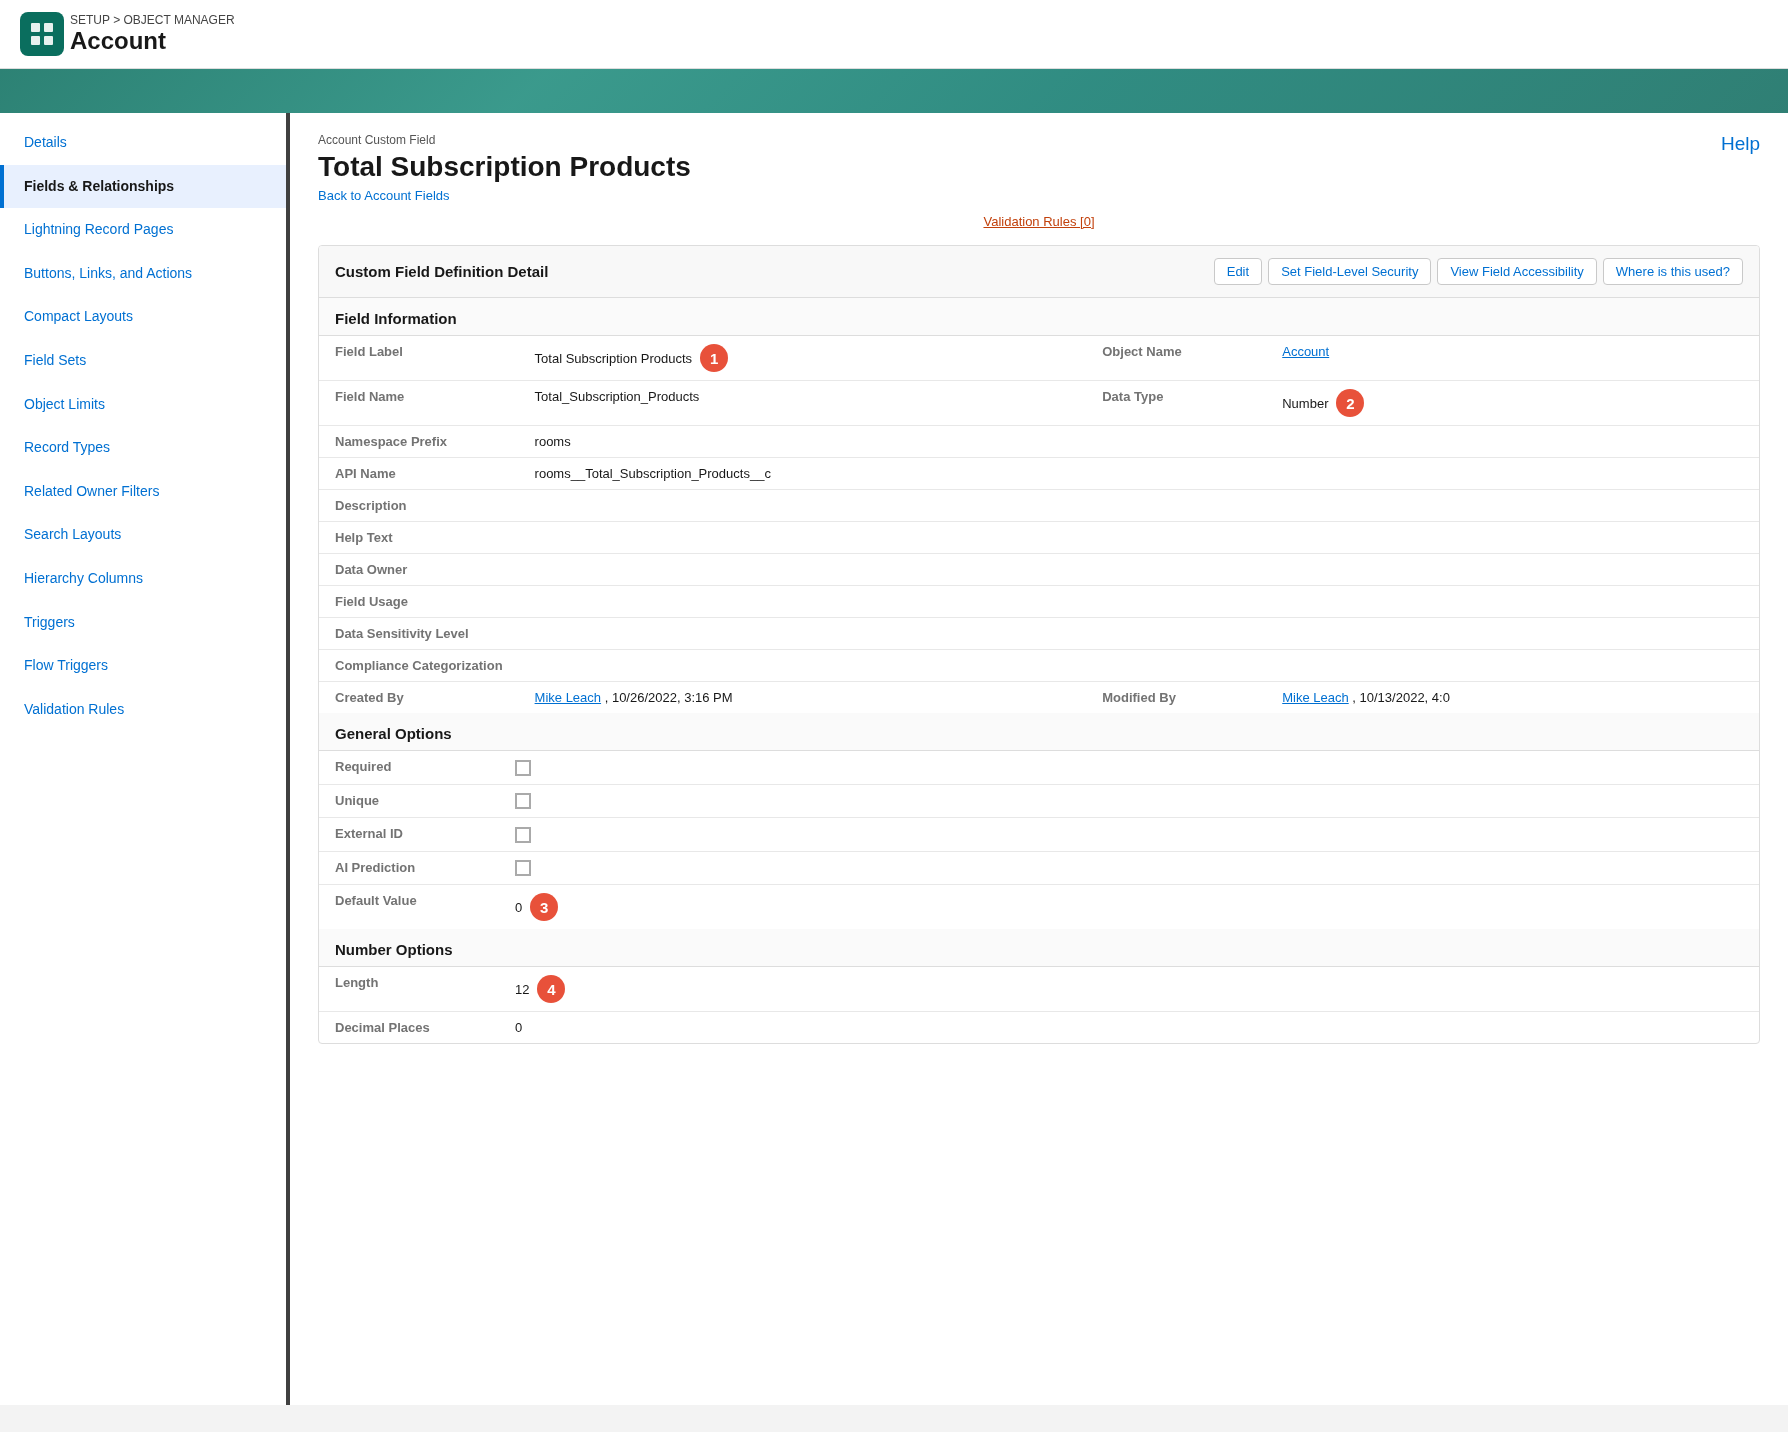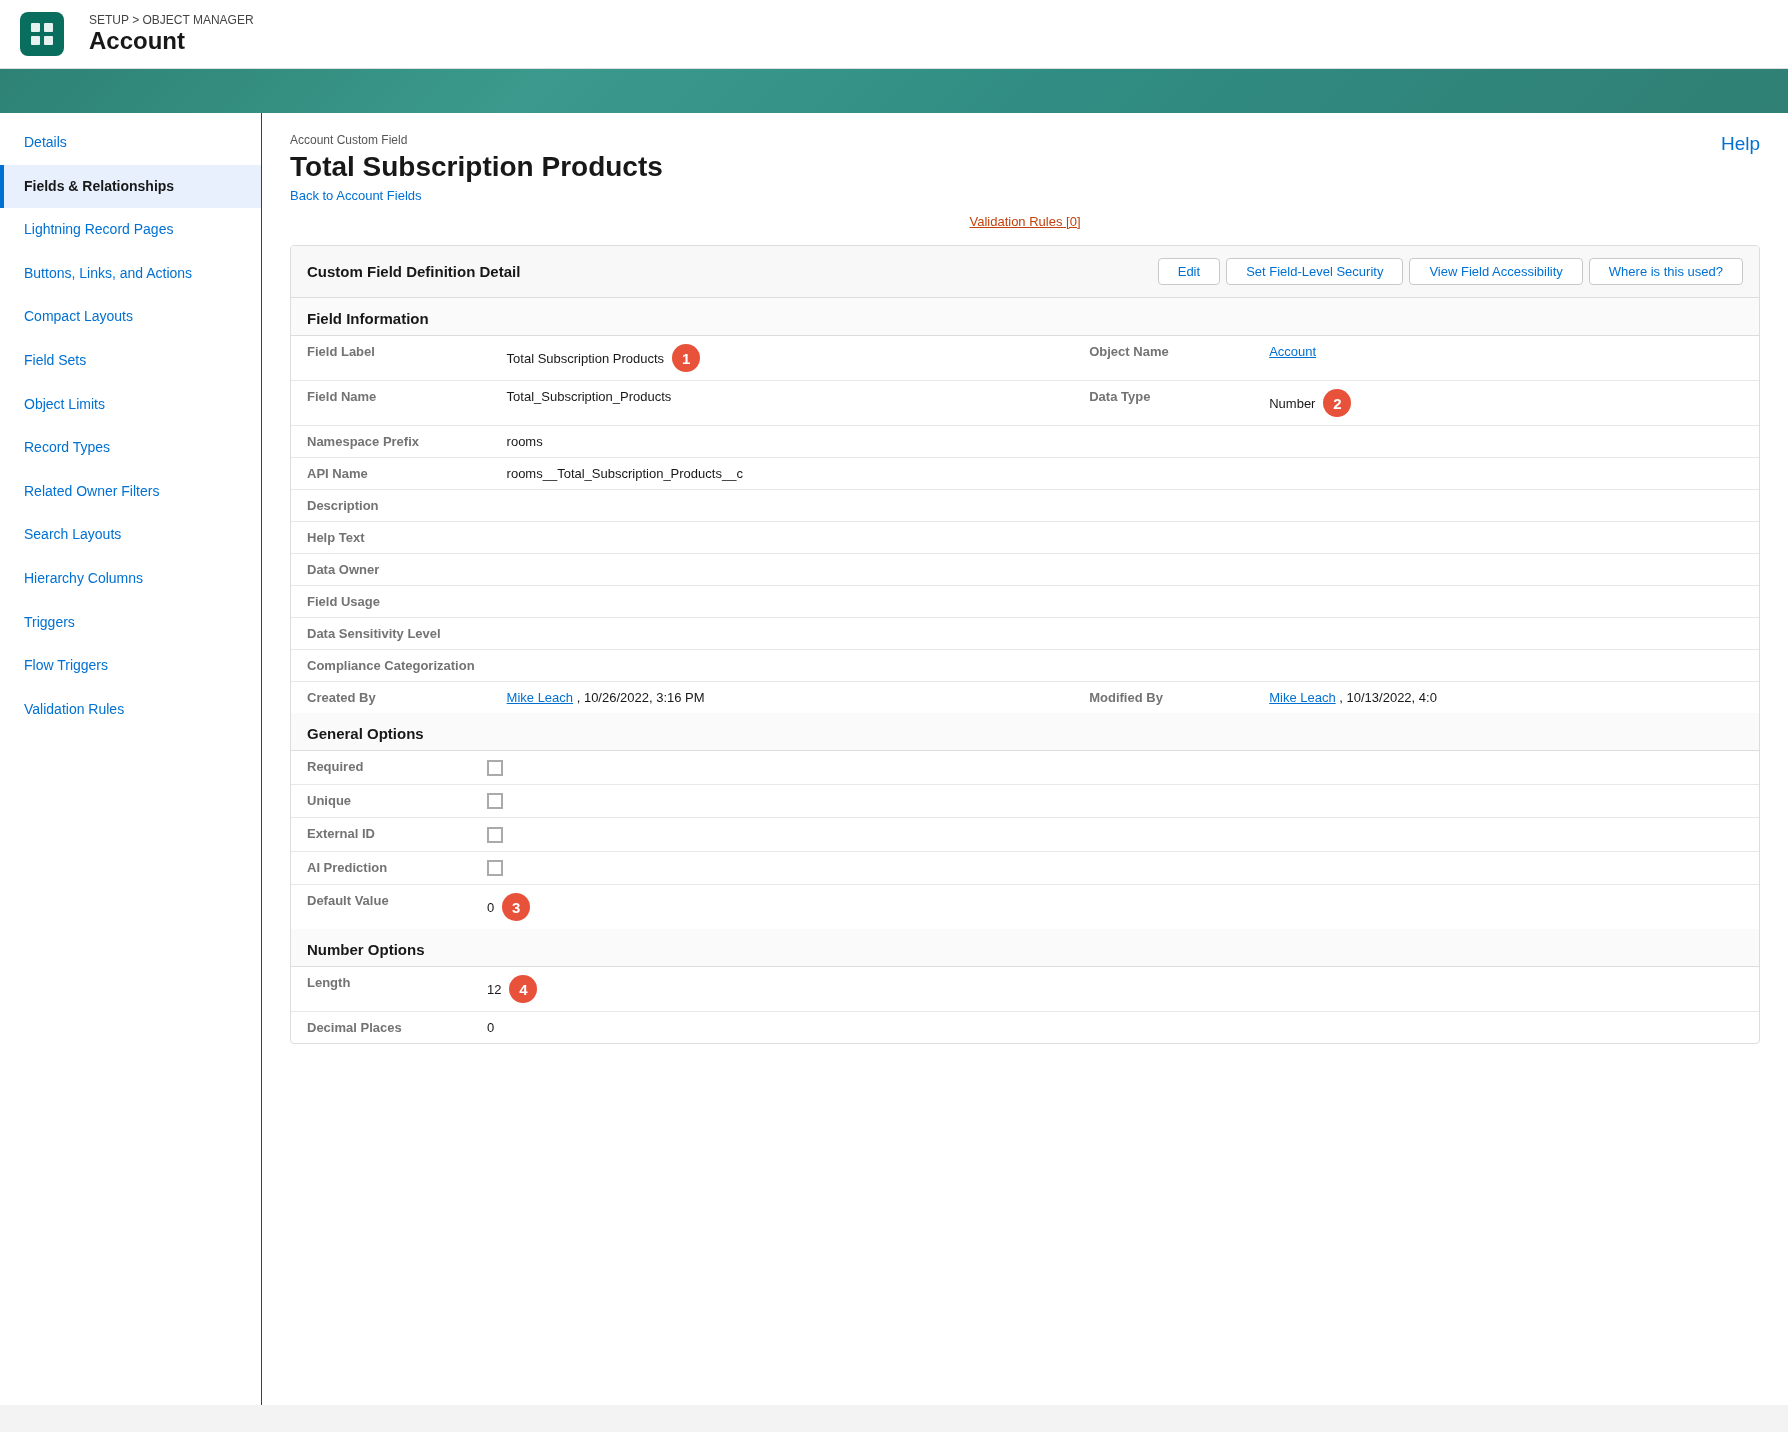--- a/index.html
+++ b/index.html
@@ -5,21 +5,21 @@
     * { box-sizing: border-box; margin: 0; padding: 0; }
     body { font-family: 'Salesforce Sans', Arial, sans-serif; font-size: 14px; background: #f3f3f3; color: #333; }
 
     
     .app-header {
       background: #fff;
       border-bottom: 1px solid #ddd;
       padding: 12px 20px;
       display: flex;
       align-items: center;
-      gap: 25px;
+      gap: 6px;
     }
     .app-logo {
       width: 44px; height: 44px;
       background: #0a6e5e;
       border-radius: 8px;
       display: flex; align-items: center; justify-content: center;
       flex-shrink: 0;
     }
     .app-logo svg { width: 28px; height: 28px; }
     .header-text { display: flex; flex-direction: column; }
@@ -35,24 +35,24 @@
     }
 
     
     .main-layout {
       display: flex;
       min-height: calc(100vh - 140px);
     }
 
     
     .sidebar {
-      width: 262px;
+      width: 290px;
       flex-shrink: 0;
       background: #fff;
-      border-right: 1px solid #404040;
+      border-right: 4px solid #404040;
       padding: 8px 0;
     }
     .sidebar-item {
       padding: 12px 20px;
       cursor: pointer;
       font-size: 14px;
       color: #0070d2;
       border-left: 4px solid transparent;
       line-height: 1.4;
     }
@@ -93,21 +93,21 @@
       background: #f8f8f8;
       border-bottom: 1px solid #ddd;
     }
     .section-header-bar h2 {
       font-size: 15px;
       font-weight: bold;
       color: #181818;
     }
     .btn-group { display: flex; gap: 6px; }
     .btn {
-      padding: 5px 19px;
+      padding: 5px 12px;
       font-size: 13px;
       border: 1px solid #c9c9c9;
       background: #fff;
       border-radius: 4px;
       cursor: pointer;
       color: #0070d2;
       font-weight: 500;
     }
 
     

